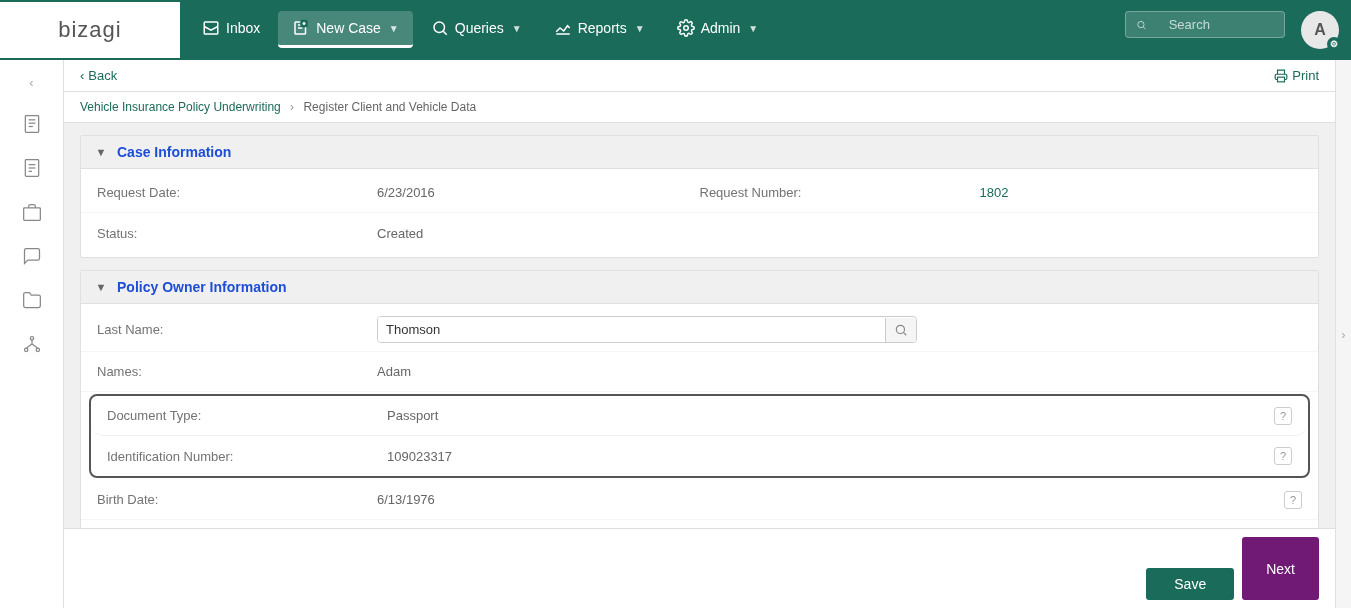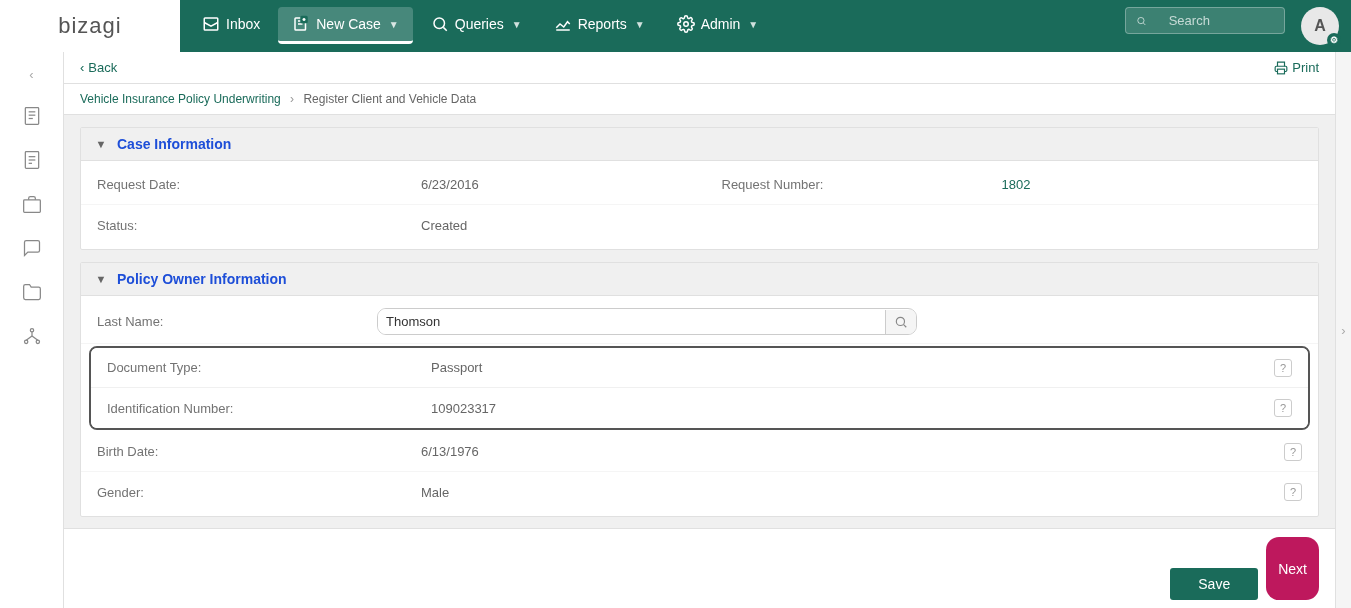--- a/index.html
+++ b/index.html
@@ -1,21 +1,21 @@
 <!DOCTYPE html>
 <html><head>
   <meta charset="utf-8">
   <style>
     * { box-sizing: border-box; margin: 0; padding: 0; }
     body { font-family: 'Segoe UI', Arial, sans-serif; font-size: 13px; background: #f0f0f0; height: 608px; overflow: hidden; display: flex; flex-direction: column; }
 
     
     .top-nav {
       background: #1a6b5a;
-      height: 52px;
+      height: 60px;
       display: flex;
       align-items: center;
       padding: 0 12px;
       flex-shrink: 0;
     }
     .logo-area {
       background: #fff;
       width: 180px;
       height: 56px;
       display: flex;
@@ -257,26 +257,26 @@
       color: #737373;
       font-size: 13px;
       flex-shrink: 0;
     }
     .form-value {
       flex: 1;
       color: #333;
       font-size: 13px;
     }
     .form-value.link-style { color: #1a6b5a; }
-    .form-value.muted { color: #666; margin-left: 44px; }
+    .form-value.muted { color: #666; }
     .input-with-search {
       display: flex;
       align-items: center;
       border: 1px solid #ccc;
-      border-radius: 9px;
+      border-radius: 4px;
       overflow: hidden;
       width: 540px;
     }
     .input-with-search input {
       flex: 1;
       border: none;
       outline: none;
       padding: 5px 8px;
       font-size: 13px;
       color: #333;
@@ -310,20 +310,21 @@
       border-radius: 8px;
       margin: 2px 8px;
       overflow: hidden;
     }
     .highlighted-row {
       display: flex;
       padding: 8px 16px;
       align-items: center;
       min-height: 40px;
       background: #fff;
+      border-radius: 13px;
     }
     .highlighted-row:not(:last-child) {
       border-bottom: 1px solid #f0f0f0;
     }
 
     
     .bottom-bar {
       background: #fff;
       border-top: 1px solid #e0e0e0;
       padding: 8px 16px;
@@ -336,25 +337,25 @@
       background: #1a6b5a;
       color: #fff;
       border: none;
       padding: 8px 28px;
       border-radius: 3px;
       cursor: pointer;
       font-size: 14px;
       margin-top: 31px;
     }
     .btn-next {
-      background: #be185d;
+      background: #701a75;
       color: #fff;
       border: none;
-      padding: 8px 12px;
-      border-radius: 13px;
+      padding: 8px 24px;
+      border-radius: 3px;
       cursor: pointer;
       font-size: 14px;
     }
   </style>
 </head>
 <body>
 
 <div class="top-nav">
   <div class="logo-area">
     <span class="logo-text">bizagi</span>
@@ -525,20 +526,24 @@
                 <div class="input-search-btn">
                   <svg width="14" height="14" viewBox="0 0 24 24" fill="none" stroke="#888" stroke-width="2">
                       <circle cx="11" cy="11" r="7"></circle>
                       <line x1="16.5" y1="16.5" x2="21" y2="21"></line>
                     </svg>
                 </div>
               </div>
             </div>
           </div>
 
+          <div class="form-row">
+            <div class="form-label">Names:</div>
+            <div class="form-value muted">Adam</div>
+          </div>
 
           <div class="highlighted-rows">
             <div class="highlighted-row">
               <div class="form-label">Document Type:</div>
               <div class="form-value muted">Passport</div>
               <div class="help-icon">?</div>
             </div>
             <div class="highlighted-row">
               <div class="form-label">Identification Number:</div>
               <div class="form-value muted">109023317</div>

